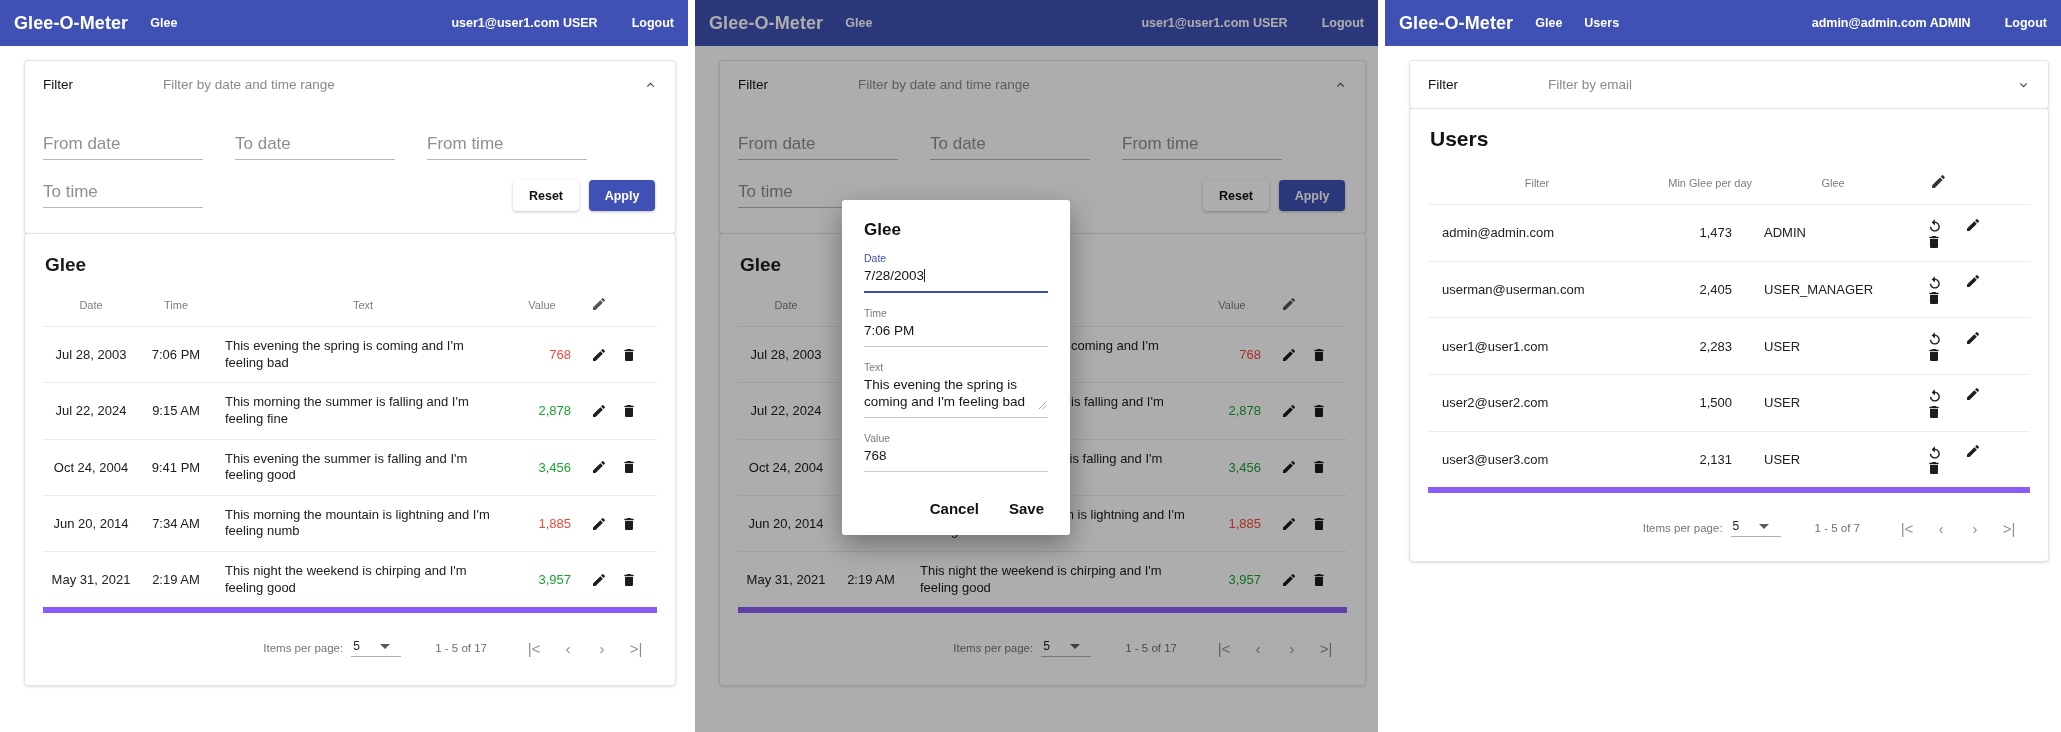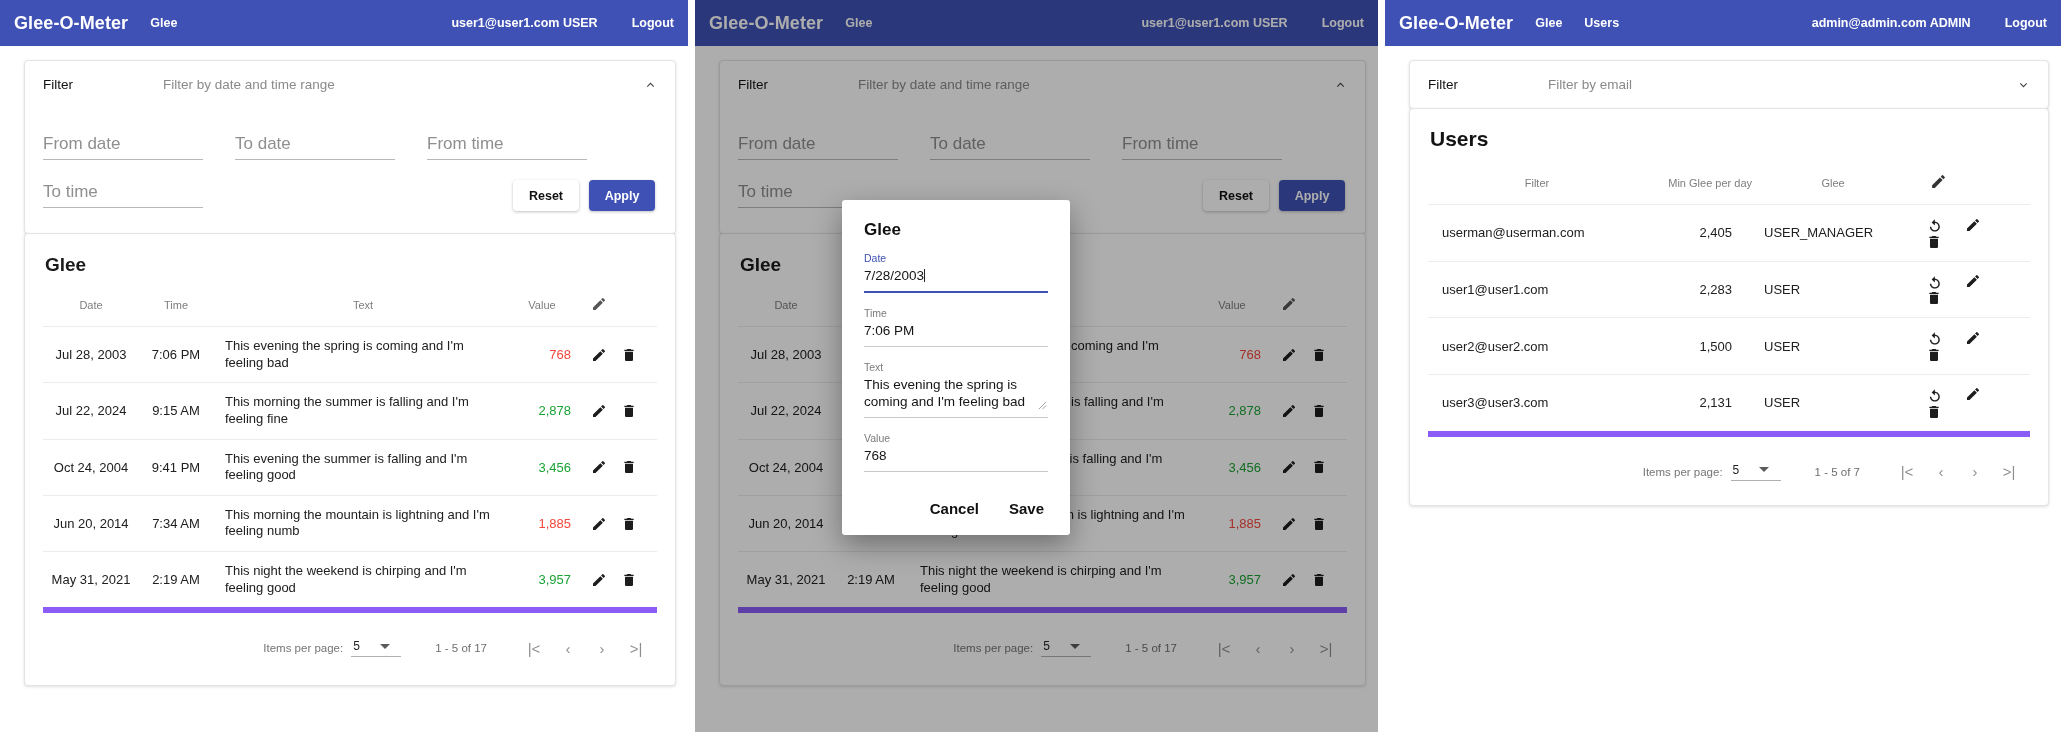--- a/index.html
+++ b/index.html
@@ -486,20 +486,32 @@
                 <span class="hdr-pencil">
                   <svg viewBox="0 0 24 24" width="17" height="17">
                       <path d="M3 17.25V21h3.75L17.81 9.94l-3.75-3.75L3 17.25zM20.71 7.04a1 1 0 000-1.41l-2.34-2.34a1 1 0 00-1.41 0l-1.83 1.83 3.75 3.75 1.83-1.83z" fill="#333"></path>
                     </svg>
                 </span>
               </th>
             </tr>
           </thead>
           <tbody>
               <tr>
+                <td class="u-email">admin@admin.com</td>
+                <td class="u-min">1,473</td>
+                <td class="u-role">ADMIN</td>
+                <td class="u-act u-icons" style="padding-left:18px"><span class="icon-btn"><svg viewBox="0 0 24 24" width="17" height="17">
+                      <path d="M12.5 8V4.5L8 9l4.5 4.5V10c2.76 0 5 2.24 5 5s-2.24 5-5 5-5-2.24-5-5H5.5c0 3.87 3.13 7 7 7s7-3.13 7-7-3.13-7-7-7z" fill="#1d1d1d"></path>
+                    </svg></span><span class="icon-btn"><svg viewBox="0 0 24 24" width="16" height="16">
+                      <path d="M3 17.25V21h3.75L17.81 9.94l-3.75-3.75L3 17.25zM20.71 7.04a1 1 0 000-1.41l-2.34-2.34a1 1 0 00-1.41 0l-1.83 1.83 3.75 3.75 1.83-1.83z" fill="#1d1d1d"></path>
+                    </svg></span><span class="icon-btn"><svg viewBox="0 0 24 24" width="16" height="16">
+                      <path d="M6 19c0 1.1.9 2 2 2h8c1.1 0 2-.9 2-2V7H6v12zM19 4h-3.5l-1-1h-5l-1 1H5v2h14V4z" fill="#1d1d1d"></path>
+                    </svg></span></td>
+              </tr>
+              <tr>
                 <td class="u-email">userman@userman.com</td>
                 <td class="u-min">2,405</td>
                 <td class="u-role">USER_MANAGER</td>
                 <td class="u-act u-icons" style="padding-left:18px"><span class="icon-btn"><svg viewBox="0 0 24 24" width="17" height="17">
                       <path d="M12.5 8V4.5L8 9l4.5 4.5V10c2.76 0 5 2.24 5 5s-2.24 5-5 5-5-2.24-5-5H5.5c0 3.87 3.13 7 7 7s7-3.13 7-7-3.13-7-7-7z" fill="#1d1d1d"></path>
                     </svg></span><span class="icon-btn"><svg viewBox="0 0 24 24" width="16" height="16">
                       <path d="M3 17.25V21h3.75L17.81 9.94l-3.75-3.75L3 17.25zM20.71 7.04a1 1 0 000-1.41l-2.34-2.34a1 1 0 00-1.41 0l-1.83 1.83 3.75 3.75 1.83-1.83z" fill="#1d1d1d"></path>
                     </svg></span><span class="icon-btn"><svg viewBox="0 0 24 24" width="16" height="16">
                       <path d="M6 19c0 1.1.9 2 2 2h8c1.1 0 2-.9 2-2V7H6v12zM19 4h-3.5l-1-1h-5l-1 1H5v2h14V4z" fill="#1d1d1d"></path>
                     </svg></span></td>

